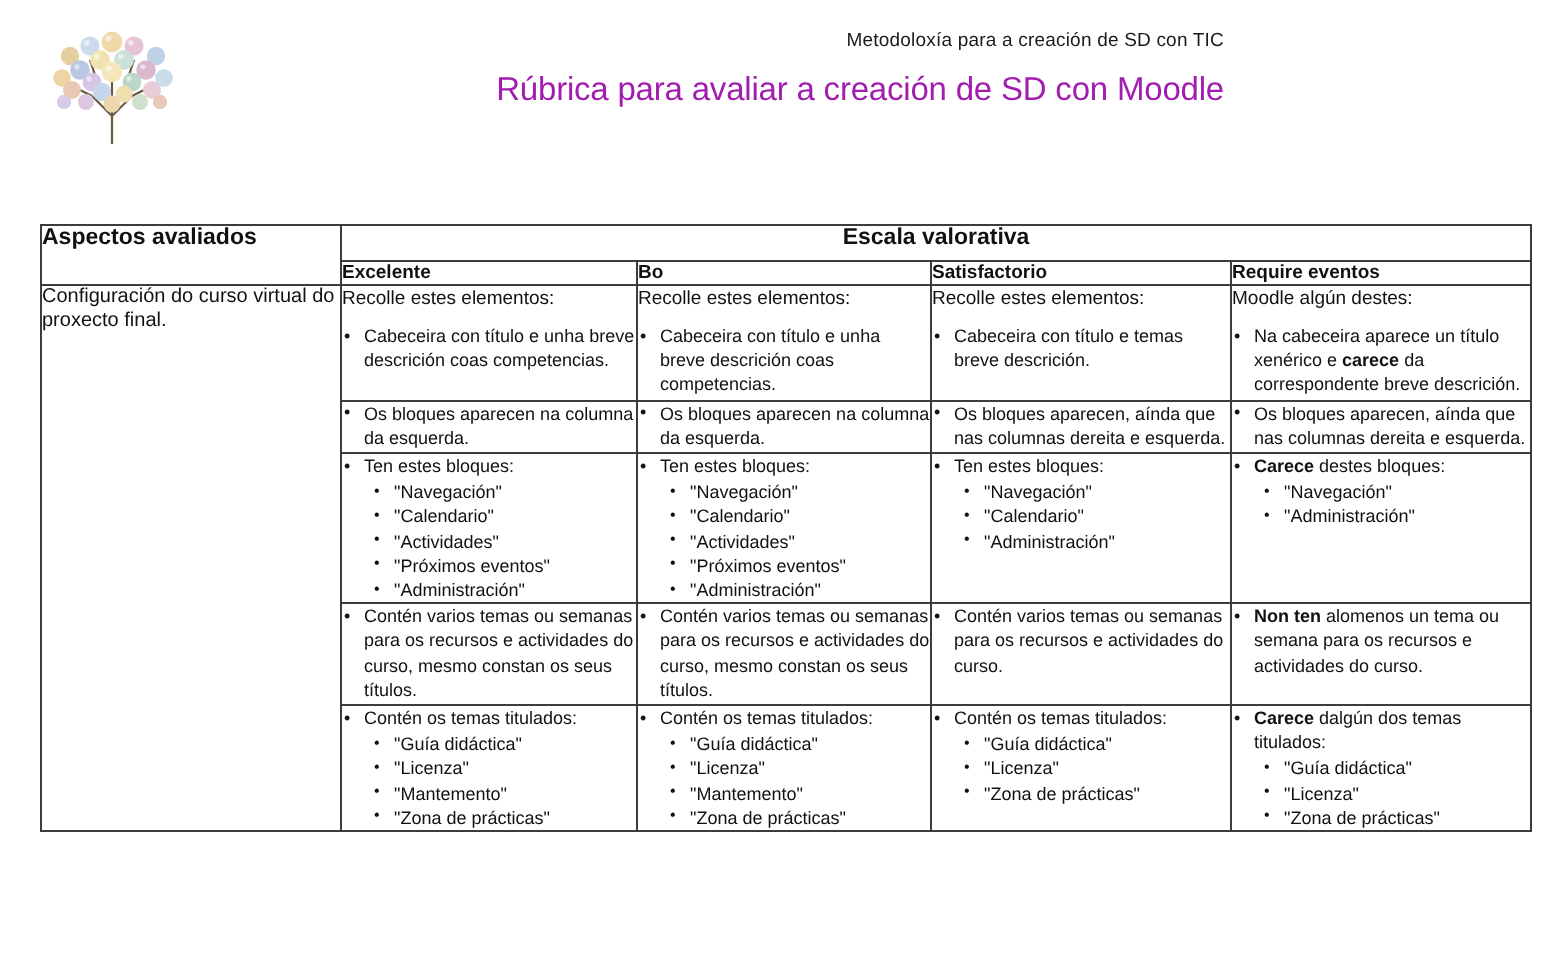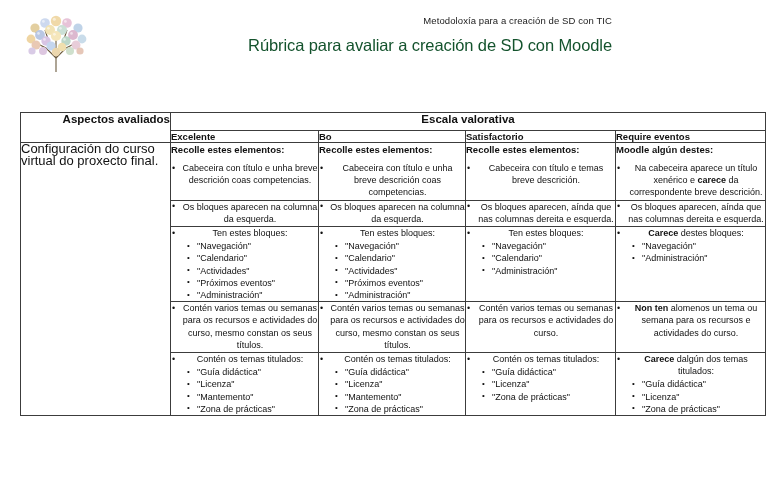--- a/index.html
+++ b/index.html
@@ -39,21 +39,21 @@
   }
   .subject-line {
     font-size: 9.5px;
     color: #1a1a1a;
     line-height: 13px;
     letter-spacing: 0.1px;
   }
   .doc-title {
     font-size: 16.5px;
     line-height: 24px;
-    color: #14532d;
+    color: #a21caf;
     margin-top: 6px;
     letter-spacing: -0.1px;
   }
 
   
   .rubric-wrap {
     position: absolute;
     left: 20px;
     top: 112px;
     width: 745px;
@@ -72,65 +72,64 @@
   }
   col.c-aspect  { width: 150px; }
   col.c-exc     { width: 148px; }
   col.c-bo      { width: 147px; }
   col.c-sat     { width: 150px; }
   col.c-req     { width: 150px; }
 
   th.aspect-head {
     font-size: 11.5px;
     font-weight: bold;
-    text-align: right;
+    text-align: left;
     vertical-align: middle;
     padding: 6px 4px;
   }
   th.scale-head {
     font-size: 11.5px;
     font-weight: bold;
     text-align: center;
     padding: 4px 4px 3px 4px;
     height: 17px;
     margin-left: 12px;
   }
   th.level-head {
     font-size: 9.5px;
     font-weight: bold;
     text-align: left;
     padding: 3px 4px 4px 4px;
   }
 
   td.aspect-cell {
-    font-size: 13px;
+    font-size: 10px;
     line-height: 12px;
     padding: 5px 6px 6px 6px;
   }
   td.crit {
     padding: 5px 5px 6px 5px;
   }
   .cell-lead {
     font-size: 9.5px;
-    font-weight: bold;
+    font-weight: normal;
     line-height: 13px;
     margin: 0 0 6px 0;
   }
   ul.lvl1 {
     list-style: none;
     margin: 0;
     padding: 0;
   }
   ul.lvl1 > li {
     position: relative;
     padding-left: 11px;
     font-size: 9px;
     line-height: 12.2px;
     margin: 0 0 1px 0;
-    text-align: center;
   }
   ul.lvl1 > li:before {
     content: "\2022";
     position: absolute;
     left: 1px;
     top: -0.5px;
     font-size: 9px;
   }
   ul.lvl2 {
     list-style: none;

